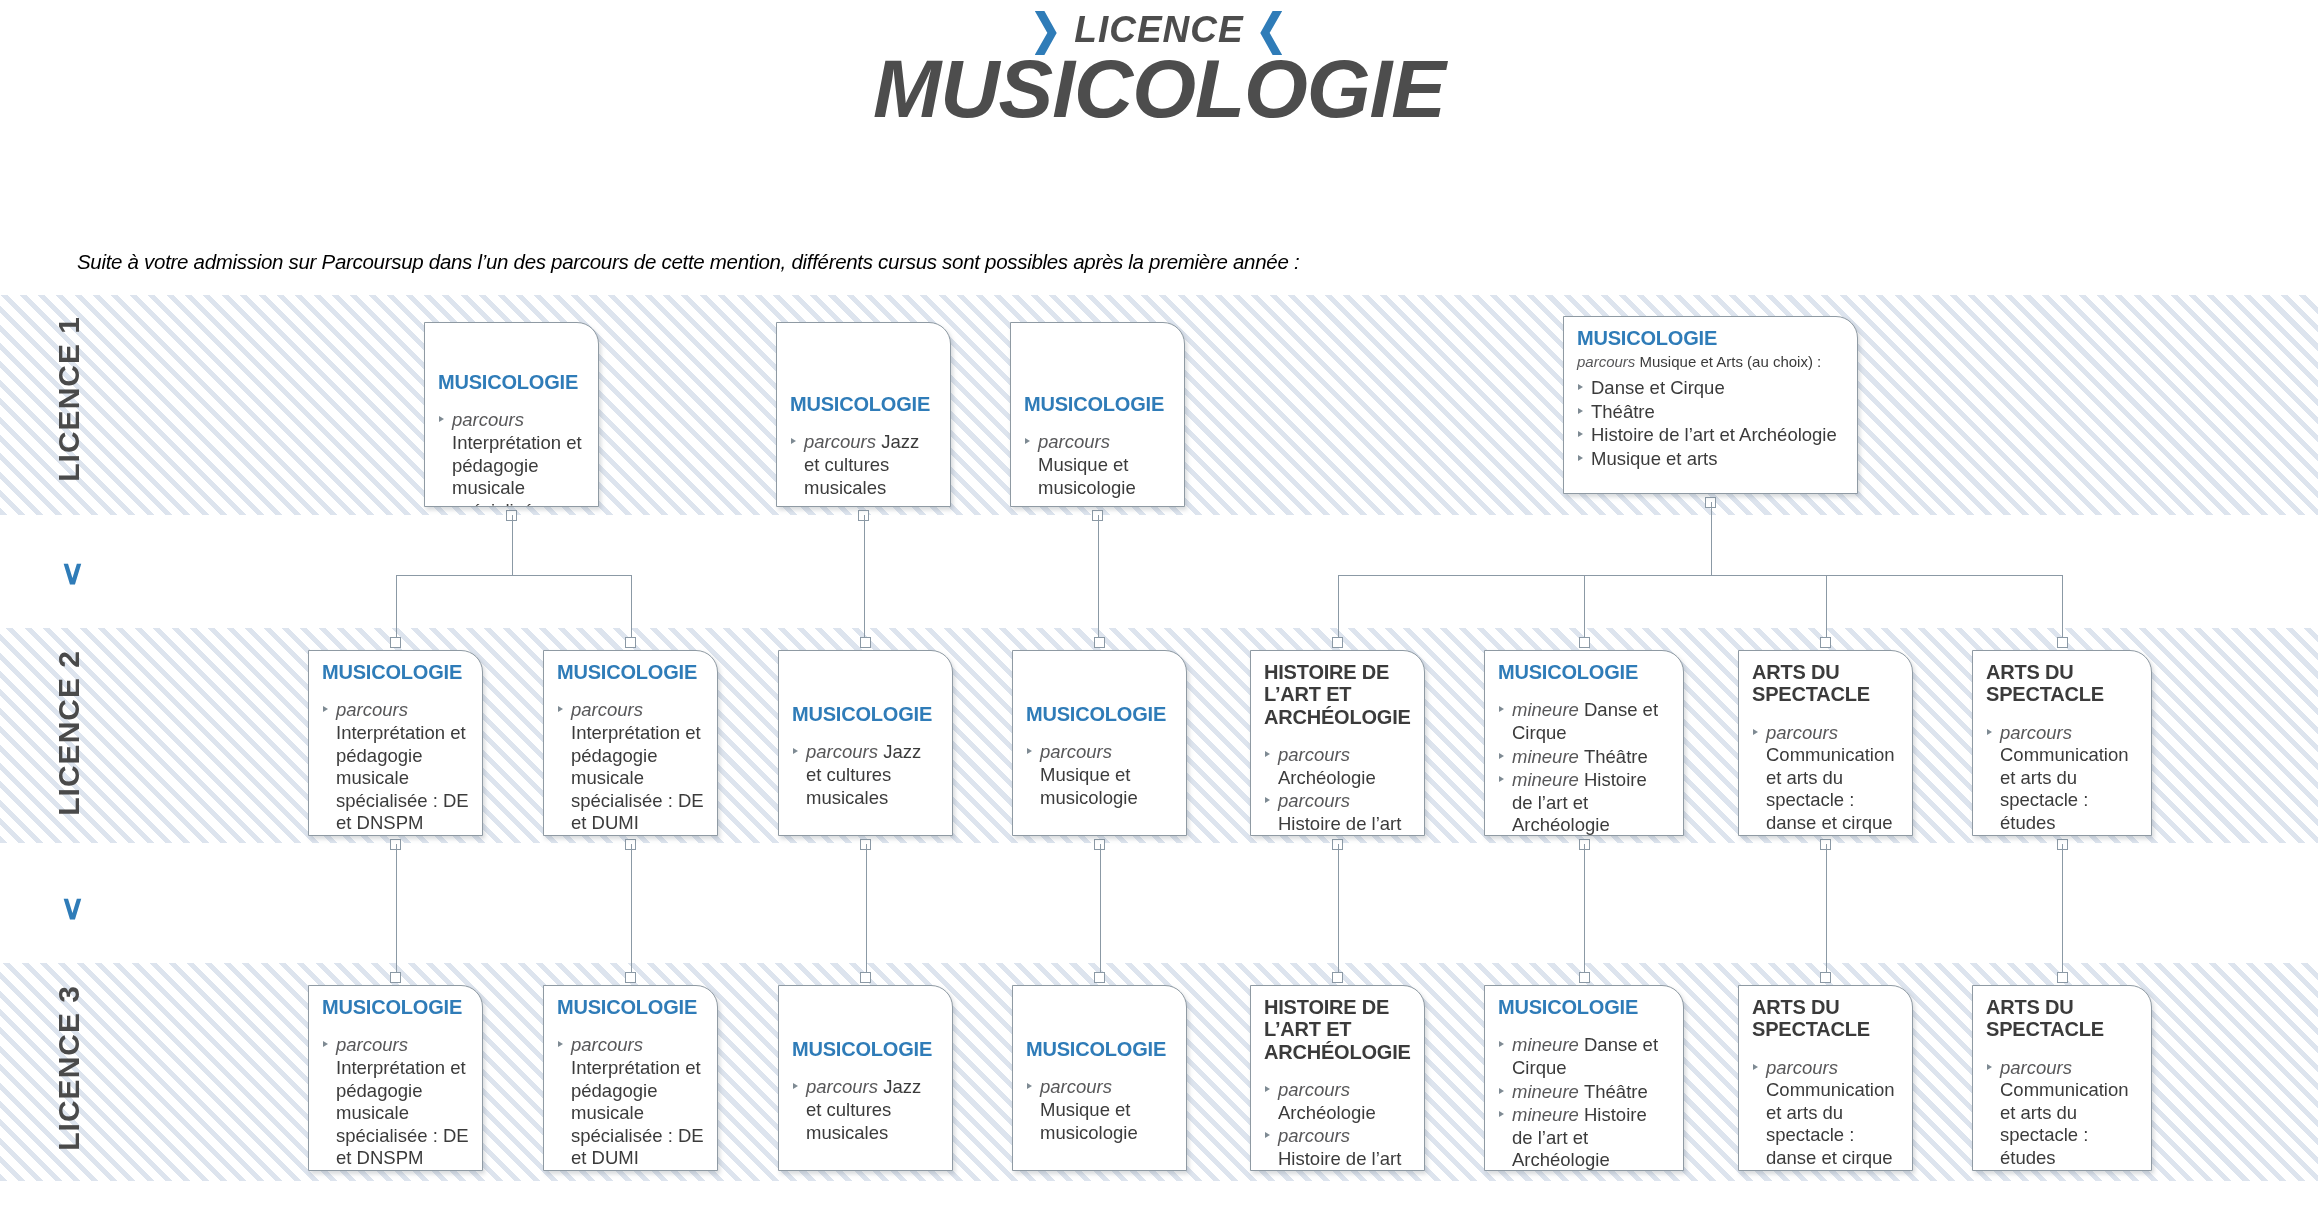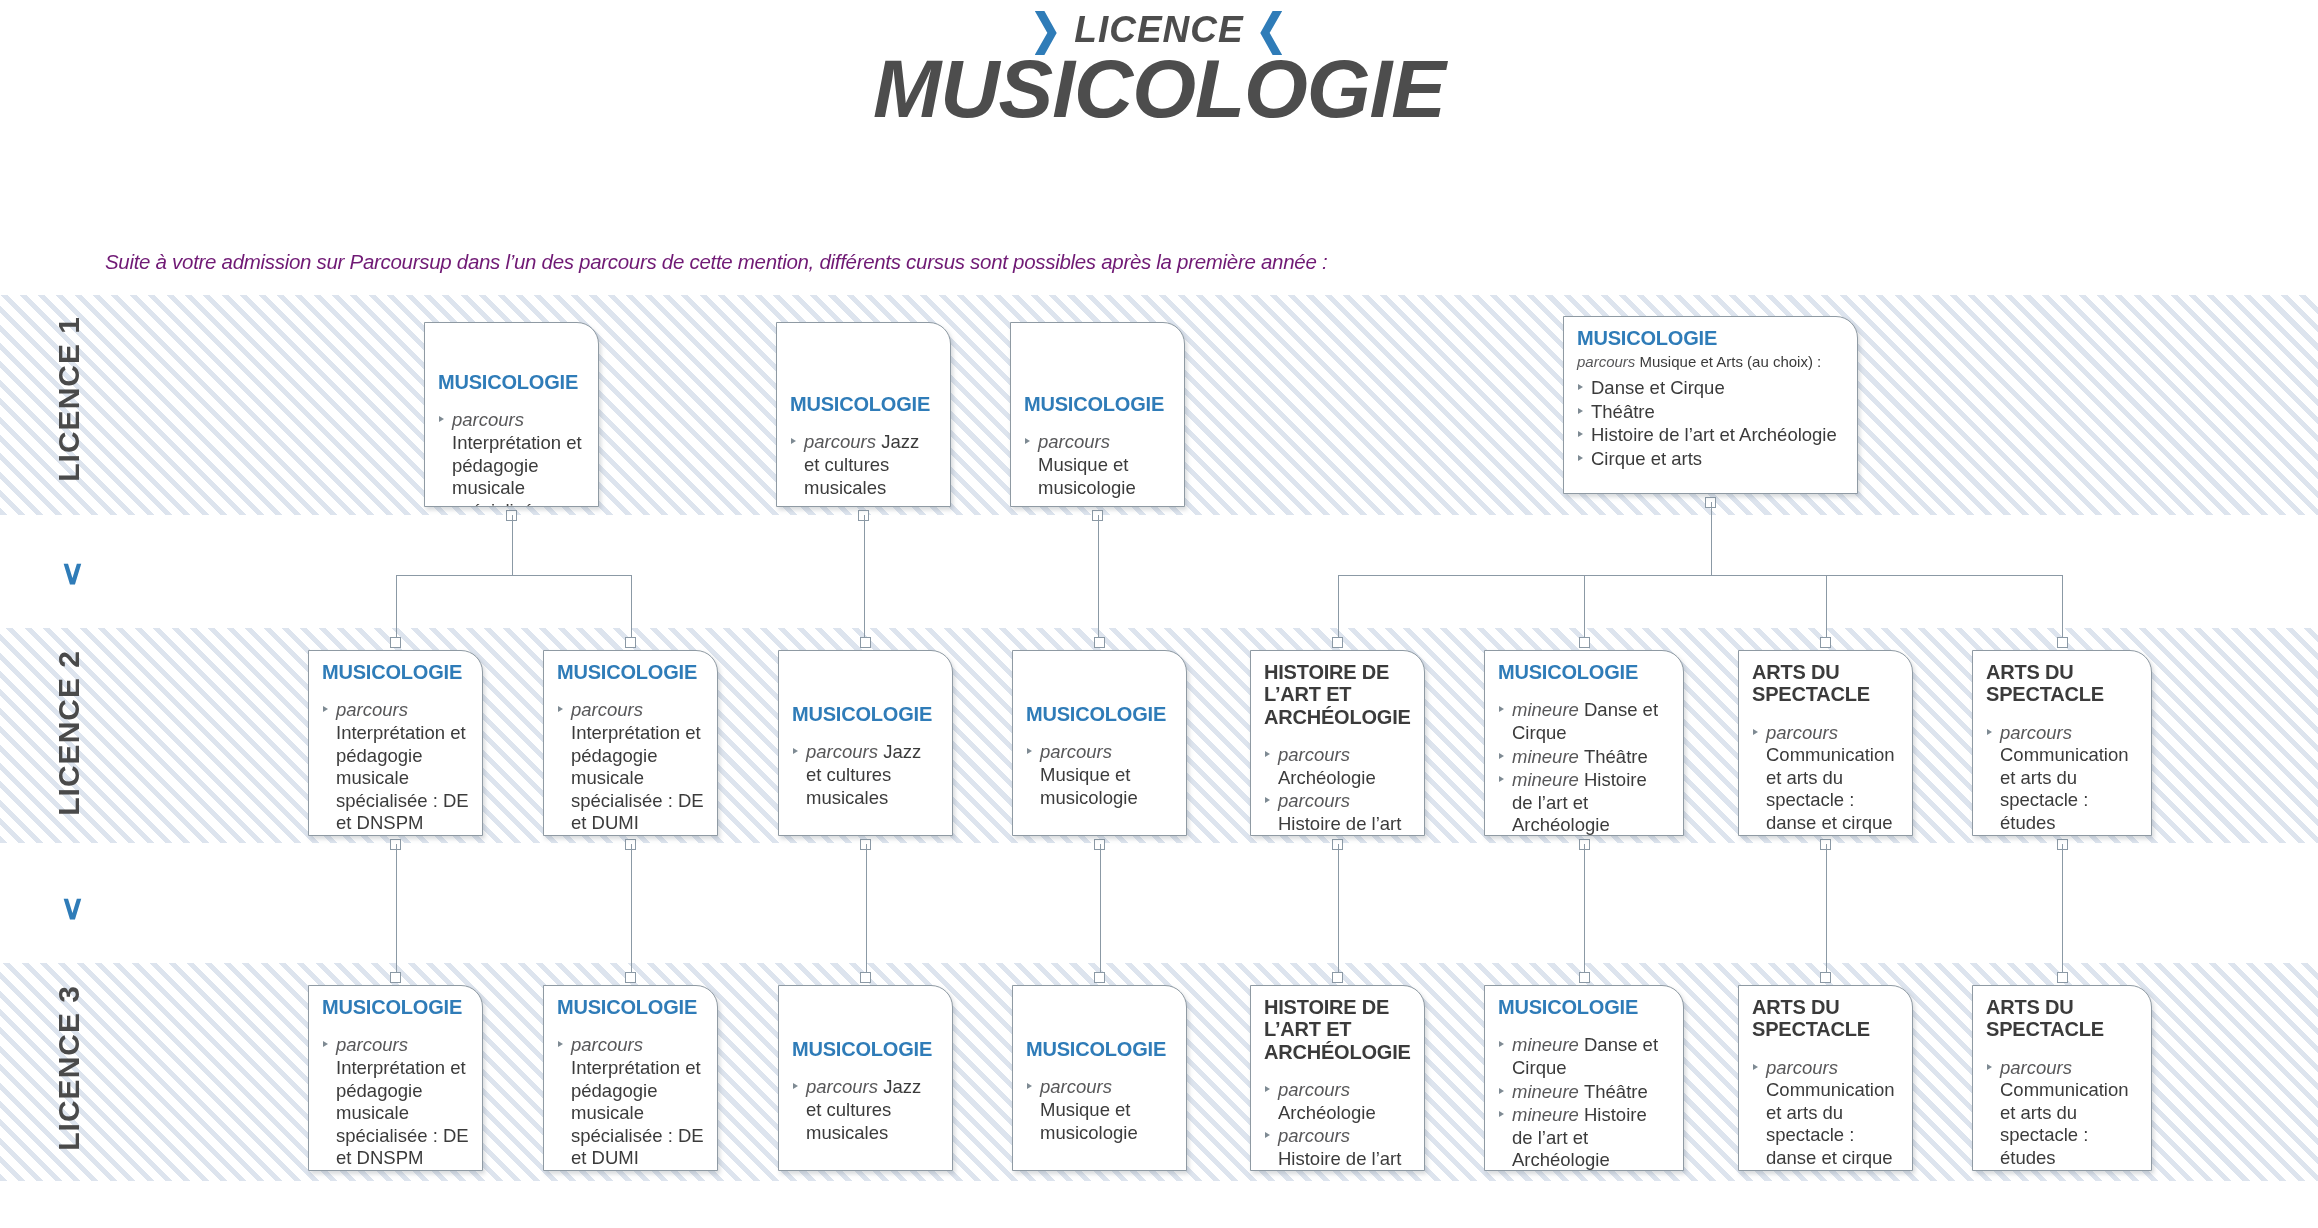--- a/index.html
+++ b/index.html
@@ -24,22 +24,22 @@
   #kicker .chev.l{margin-right:12px;}
   #kicker .chev.r{margin-left:12px;}
   #maintitle{
     position:absolute;left:0;top:42px;width:2318px;text-align:center;
     font-size:82px;font-weight:bold;font-style:italic;letter-spacing:-1px;
     color:#4d4d4d;
   }
 
   #intro{
     position:absolute;left:77px;top:250px;
-    font-size:20.5px;font-style:italic;color:#701a75;
-    white-space:nowrap;letter-spacing:-0.3px;margin-left:28px;
+    font-size:20.5px;font-style:italic;color:#000000;
+    white-space:nowrap;letter-spacing:-0.3px;
   }
 
   
   .band{
     position:absolute;left:0;width:2318px;
     background-color:#ffffff;
     background-image:repeating-linear-gradient(
        45deg,
        #dde4ee 0px, #dde4ee 5px,
        #ffffff 5px, #ffffff 13px);
@@ -207,21 +207,21 @@
         <li><i>parcours </i>Musique et musicologie</li>
       </ul>
     </div>
     <div class="card" style="left: 1563px; top: 316px; width: 295px; height: 178px; padding-top: 10px;">
       <div class="ttl">MUSICOLOGIE</div>
       <div class="lead"><i>parcours </i>Musique et Arts (au choix) :</div>
       <ul>
         <li>Danse et Cirque</li>
         <li>Théâtre</li>
         <li>Histoire de l’art et Archéologie</li>
-        <li>Cirque et arts</li>
+        <li>Musique et arts</li>
       </ul>
     </div>
   </div>
 <div id="l2">
     <div class="card" style="left: 308px; top: 650px; width: 175px; height: 186px; padding-top: 10px;">
       <div class="ttl">MUSICOLOGIE</div>
       <div class="spacer"></div>
       <ul>
         <li><i>parcours </i>Interprétation et pédagogie musicale spécialisée : DE et DNSPM</li>
       </ul>

